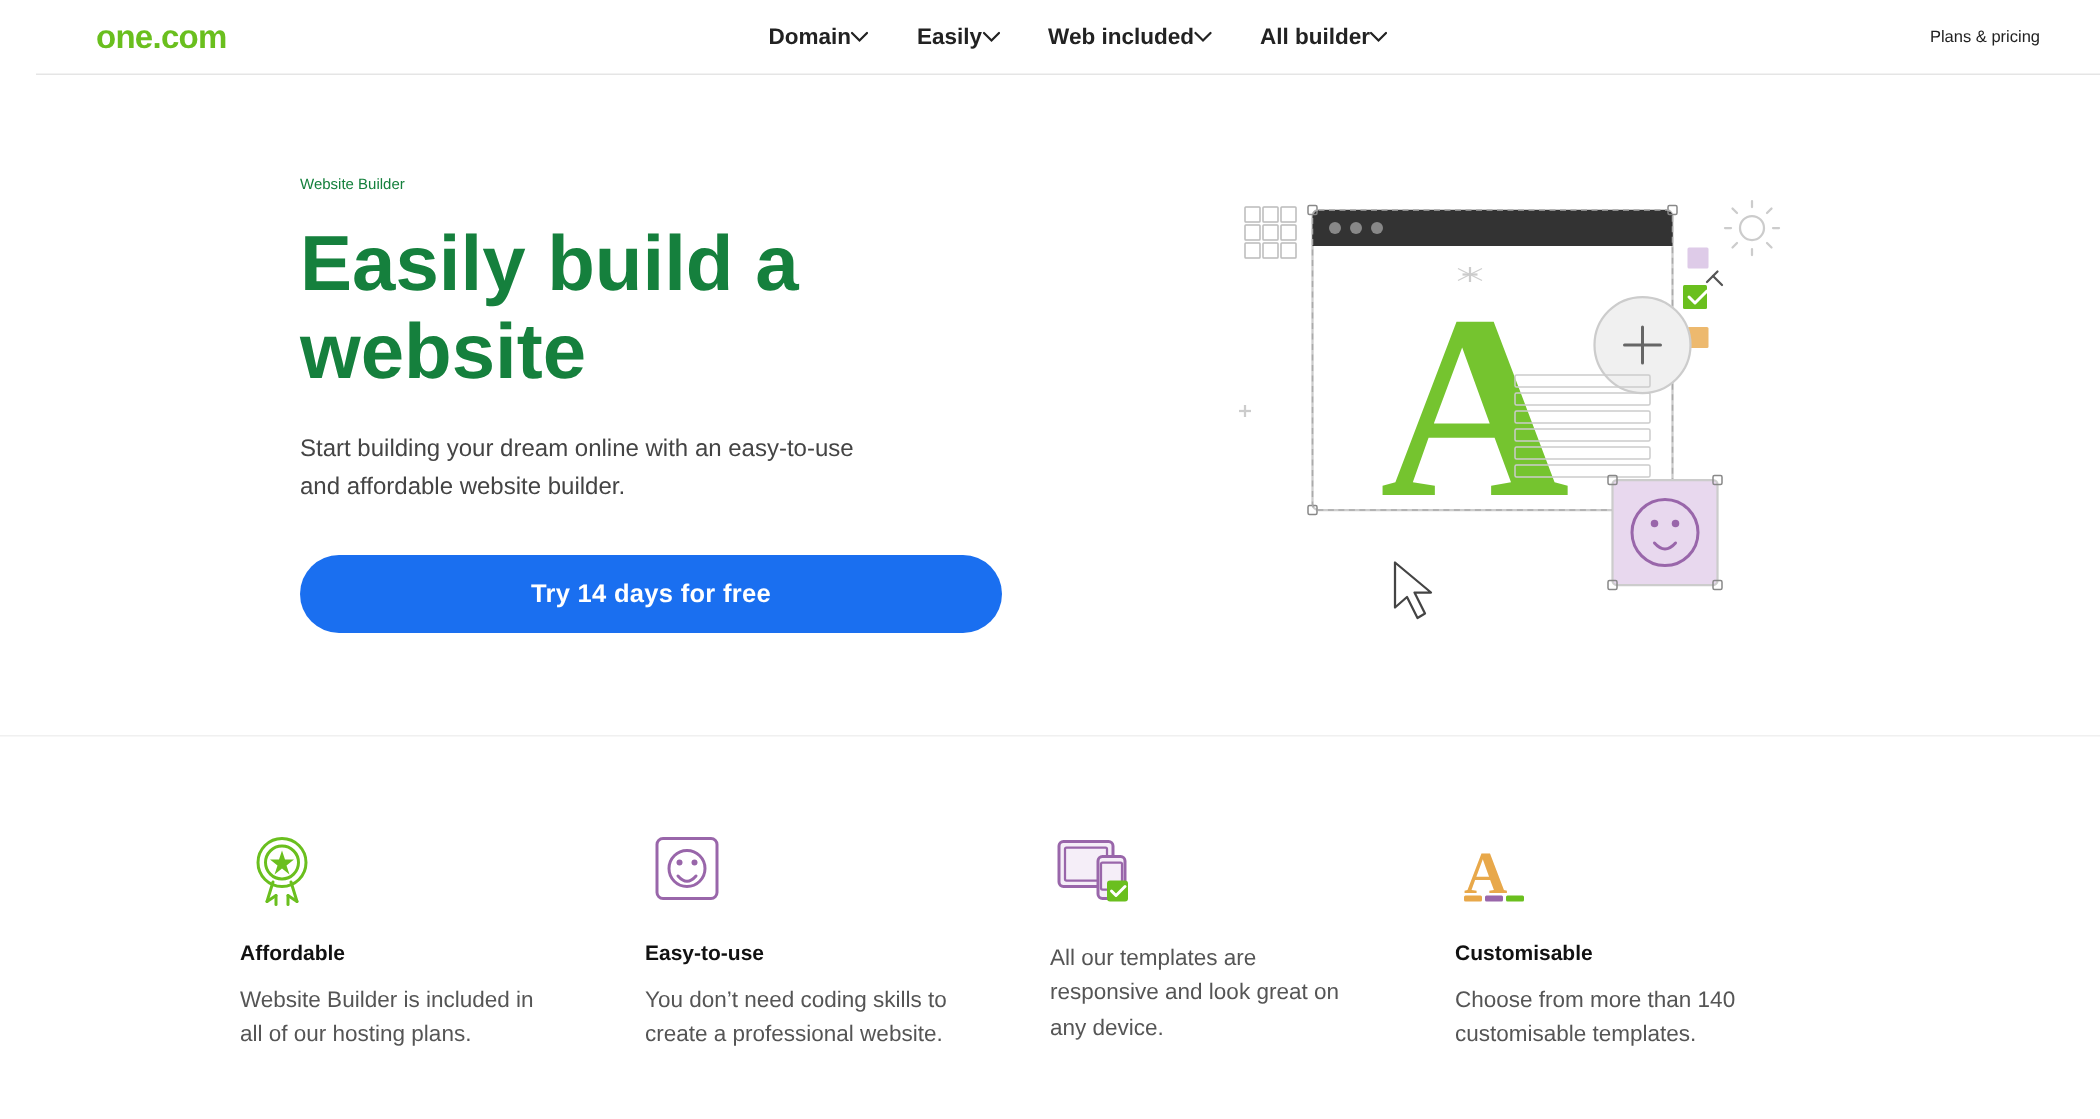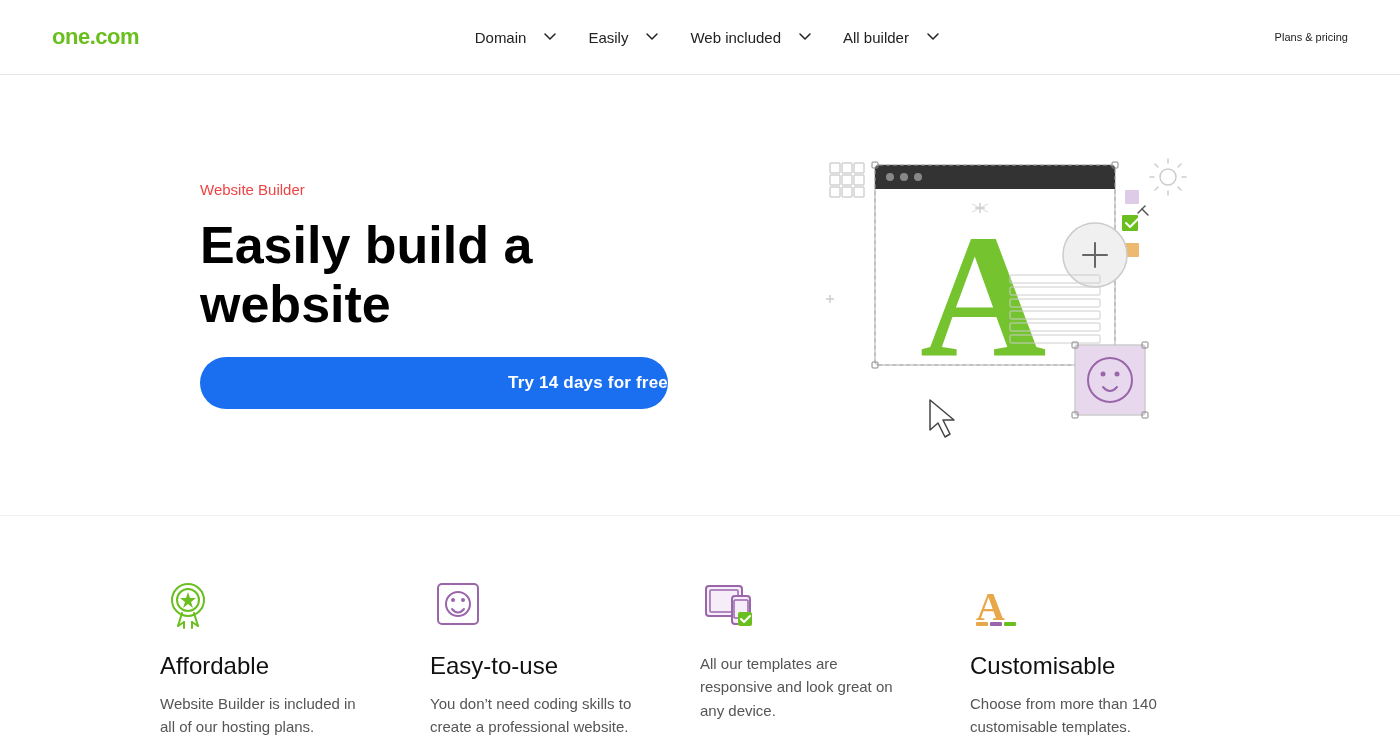--- a/index.html
+++ b/index.html
@@ -1,65 +1,66 @@
 <!DOCTYPE html>
 <html><head>
   <meta charset="utf-8">
   <style>
     * { margin: 0; padding: 0; box-sizing: border-box; }
     body { font-family: -apple-system, BlinkMacSystemFont, 'Segoe UI', Arial, sans-serif; background: #fff; color: #222; }
 
     
     nav {
       display: flex; align-items: center; justify-content: space-between;
-      padding: 0 52px; height: 75px; border-bottom: 1px solid #e5e5e5;
+      padding: 0 40px; height: 50px; border-bottom: 1px solid #e5e5e5;
       background: #fff;
+      margin-left: 24px;
     }
     .nav-logo { font-size: 22px; font-weight: 700; color: #111; letter-spacing: -0.5px; }
     .nav-logo span { color: #6abf1e; }
     .nav-links { display: flex; align-items: center; gap: 32px; }
     .nav-link {
       font-size: 15px; color: #222; text-decoration: none; cursor: pointer;
-      display: flex; align-items: center; gap: 18px;
+      display: flex; align-items: center; gap: 0; font-weight: bold;
     }
     .nav-link svg { width: 12px; height: 12px; }
     .nav-right { font-size: 11px; color: #222; cursor: pointer; }
 
     
     .hero {
       display: flex; align-items: center; justify-content: space-between;
       padding: 60px 200px 60px 200px; min-height: 430px; background: #fff;
     }
     .hero-content { max-width: 480px; }
-    .hero-eyebrow { font-size: 15px; color: #ef4444; margin-bottom: 18px; }
-    .hero-title { font-size: 52px; font-weight: 700; line-height: 1.12; color: #000000; margin-bottom: 24px; }
+    .hero-eyebrow { font-size: 10px; color: #15803d; margin-bottom: 18px; }
+    .hero-title { font-size: 52px; font-weight: 700; line-height: 1.12; color: #15803d; margin-bottom: 24px; }
     .hero-subtitle { font-size: 16px; color: #444; line-height: 1.55; margin-bottom: 32px; max-width: 380px; }
     .hero-cta {
       display: inline-block; background: #1a6ff0; color: #fff;
       font-size: 17px; font-weight: 600; border-radius: 32px;
-      padding: 16px 0; width: 468px; text-align: right; cursor: pointer;
+      padding: 16px 0; width: 468px; text-align: center; cursor: pointer;
       border: none; letter-spacing: 0.2px;
     }
 
     
     .hero-illustration {
       width: 380px; height: 320px; position: relative; flex-shrink: 0;
     }
 
     
     .illus-svg { width: 100%; height: 100%; }
 
     
     .features {
       display: flex; gap: 0; padding: 60px 160px 60px 160px;
       background: #fff; border-top: 1px solid #f0f0f0;
     }
     .feature { flex: 1; padding: 0 30px 0 0; }
     .feature-icon { width: 56px; height: 56px; margin-bottom: 20px; }
-    .feature-title { font-size: 24px; font-weight: 400; color: #111; margin-bottom: 12px; }
+    .feature-title { font-size: 14px; font-weight: 700; color: #111; margin-bottom: 12px; }
     .feature-desc { font-size: 15px; color: #555; line-height: 1.55; max-width: 210px; }
   </style>
 </head>
 <body>
 
 <nav>
   <div class="nav-logo">
     <span>one<span style="color:#6abf1e;">.</span>com</span>
   </div>
   <div class="nav-links">
@@ -90,20 +91,21 @@
   </div>
   <div class="nav-right">Plans &amp; pricing</div>
 </nav>
 
 <section class="hero">
   <div class="hero-content">
     <div class="hero-eyebrow">Website Builder</div>
     <h1 class="hero-title">
       <span>Easily build a website</span><br>
     </h1>
+    <p class="hero-subtitle">Start building your dream online with an easy-to-use and affordable website builder.</p>
     <button class="hero-cta">Try 14 days for free</button>
   </div>
 
   <div class="hero-illustration">
     <svg class="illus-svg" viewBox="0 0 380 320" fill="none" xmlns="http://www.w3.org/2000/svg">
 
       <rect x="10" y="28" width="10" height="10" rx="0.5" stroke="#bbb" stroke-width="1"></rect>
       <rect x="22" y="28" width="10" height="10" rx="0.5" stroke="#bbb" stroke-width="1"></rect>
       <rect x="34" y="28" width="10" height="10" rx="0.5" stroke="#bbb" stroke-width="1"></rect>
       <rect x="10" y="40" width="10" height="10" rx="0.5" stroke="#bbb" stroke-width="1"></rect>

